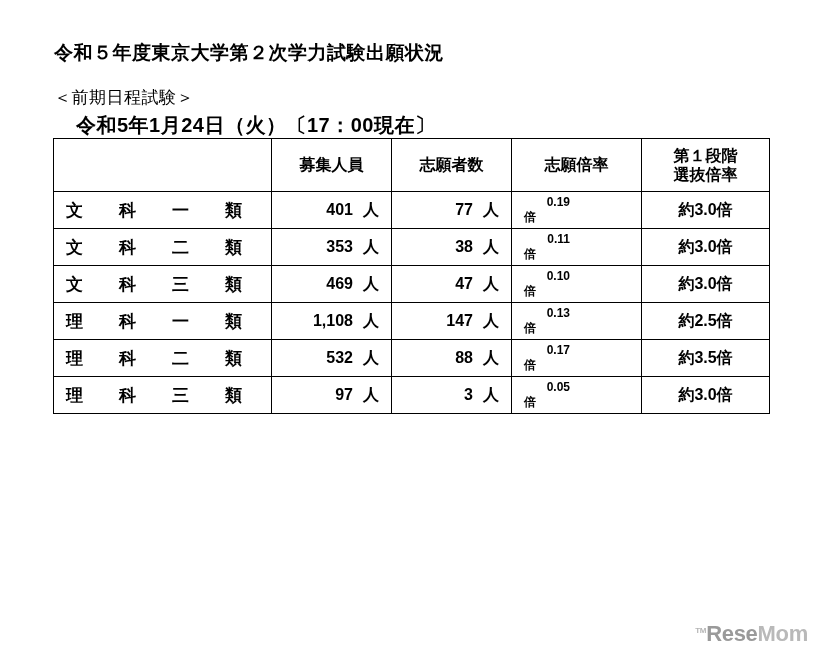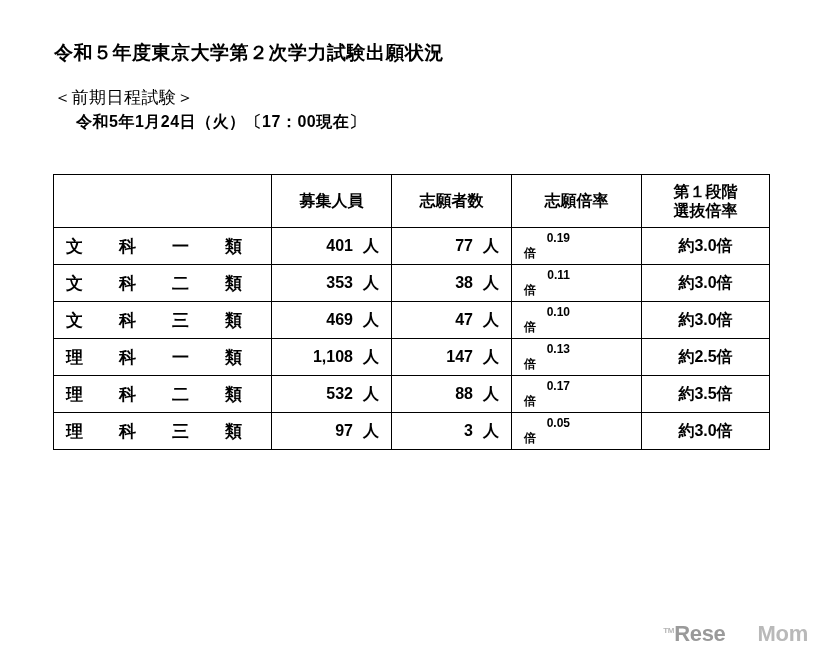--- a/index.html
+++ b/index.html
@@ -36,33 +36,32 @@
     top: 86px;
     font-size: 17px;
     font-weight: normal;
     letter-spacing: 0.5px;
     white-space: nowrap;
   }
   .datetime {
     position: absolute;
     left: 76px;
     top: 112px;
-    font-size: 16px;
+    font-size: 20px;
     font-weight: bold;
     letter-spacing: 0.5px;
     white-space: nowrap;
   }
   table.app-table {
     position: absolute;
     left: 53px;
     top: 138px;
     width: 716px;
     border-collapse: collapse;
     table-layout: fixed;
-    margin-top: 36px;
   }
   table.app-table td, table.app-table th {
     border: 1.5px solid #000;
     padding: 0;
     font-size: 16px;
     font-weight: bold;
     height: 36px;
     vertical-align: middle;
     text-align: center;
   }
@@ -133,21 +132,21 @@
   .logo {
     position: absolute;
     right: 18px;
     bottom: 12px;
     font-size: 22px;
     font-weight: bold;
     color: #9a9a9a;
     letter-spacing: -0.3px;
     font-family: "Liberation Sans", sans-serif;
   }
-  .logo .accent { color: #b9b9b9; margin-left: 32px; }
+  .logo .accent { color: #b9b9b9; }
   .logo .tm {
     font-size: 8px;
     vertical-align: super;
     color: #b5b5b5;
   }
 </style>
 </head>
 <body>
 
 <div class="page">

